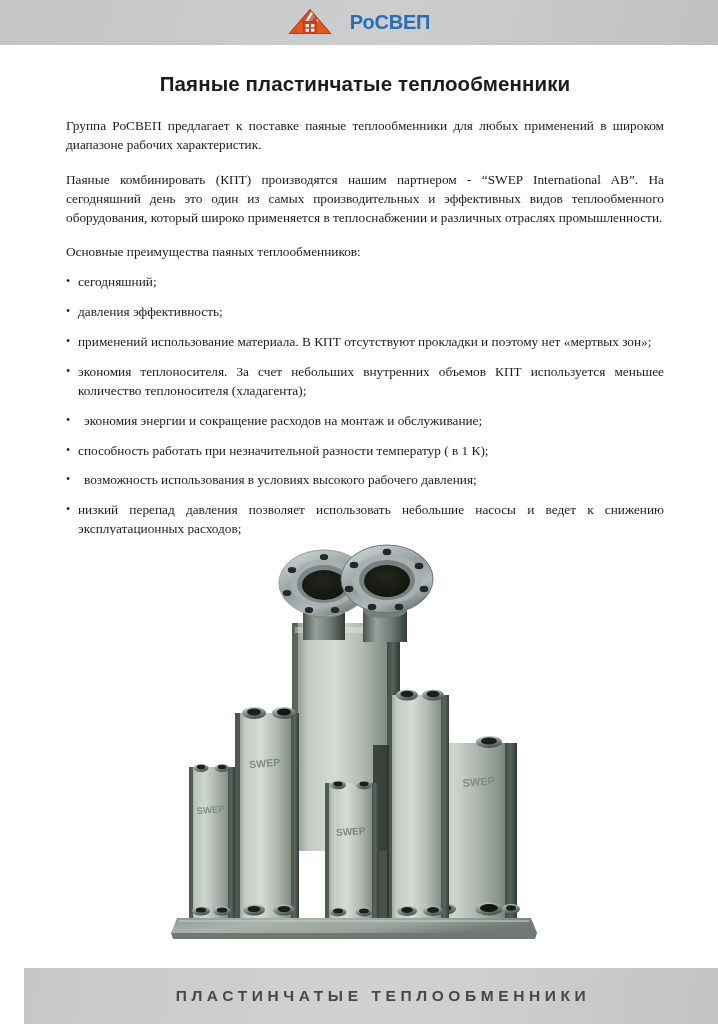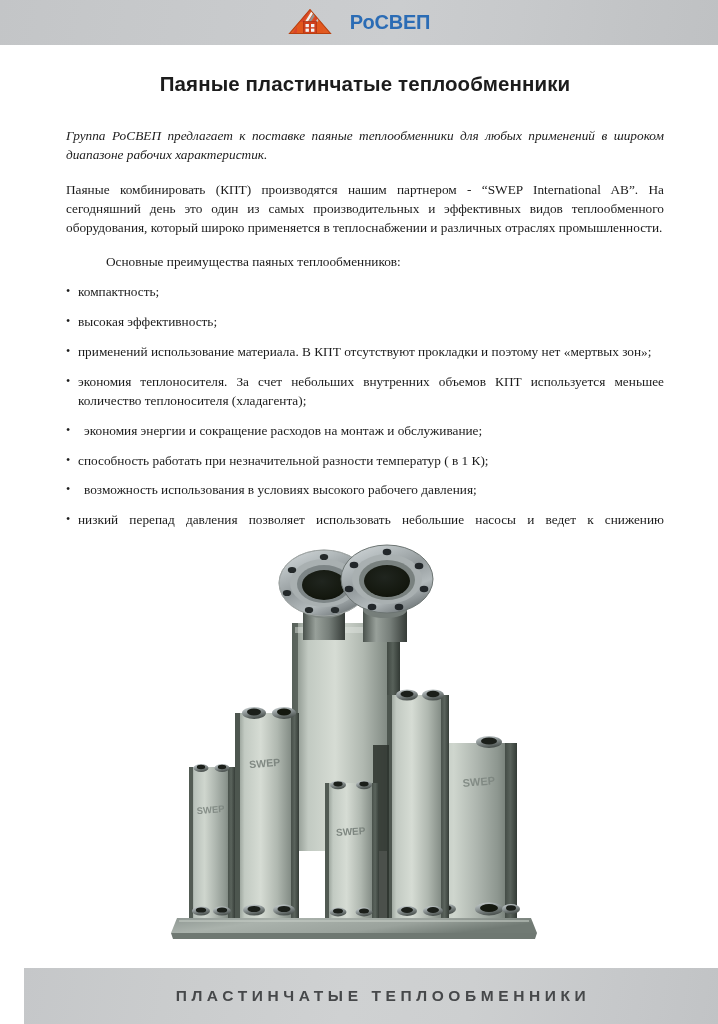--- a/index.html
+++ b/index.html
@@ -80,23 +80,23 @@
     font-size: 13.3px;
     line-height: 1.42;
     color: #1b1b1b;
     text-align: justify;
     margin: 0;
     -webkit-hyphens: none;
     hyphens: none;
   }
 
   .para { margin-top: 16px; }
-  .para-1 { margin-top: 31px; font-style: italic; }
-
-  .list-intro { margin-top: 16px; margin-left: 40px; }
+  .para-1 { margin-top: 21px; }
+
+  .list-intro { margin-top: 16px; }
 
   .adv-list {
     list-style: none;
     margin: 0;
     padding: 0;
   }
   .adv-item {
     position: relative;
     font-size: 13.3px;
     line-height: 1.42;
@@ -198,25 +198,25 @@
 
     <p class="body-text para-1">Группа РоСВЕП предлагает к поставке паяные теплообменники для любых применений в широком диапазоне рабочих характеристик.</p>
 
     <p class="body-text para">Паяные комбинировать (КПТ) производятся нашим партнером - “SWEP International AB”. На сегодняшний день это один из самых производительных и эффективных видов теплообменного оборудования, который широко применяется в теплоснабжении и различных отраслях промышленности.</p>
 
     <p class="body-text list-intro">Основные преимущества паяных теплообменников:</p>
 
     <ul class="adv-list">
       <li class="adv-item">
         <span class="bullet">•</span>
-        <span>компактность;</span>
-      </li>
-      <li class="adv-item">
-        <span class="bullet">•</span>
-        <span>высокая эффективность;</span>
+        <span>сегодняшний;</span>
+      </li>
+      <li class="adv-item">
+        <span class="bullet">•</span>
+        <span>давления эффективность;</span>
       </li>
       <li class="adv-item">
         <span class="bullet">•</span>
         <span>применений использование материала. В КПТ отсутствуют прокладки и поэтому нет «мертвых зон»;</span>
       </li>
       <li class="adv-item">
         <span class="bullet">•</span>
         <span>экономия теплоносителя. За счет небольших внутренних объемов КПТ используется меньшее количество теплоносителя (хладагента);</span>
       </li>
       <li class="adv-item indent-wide">

